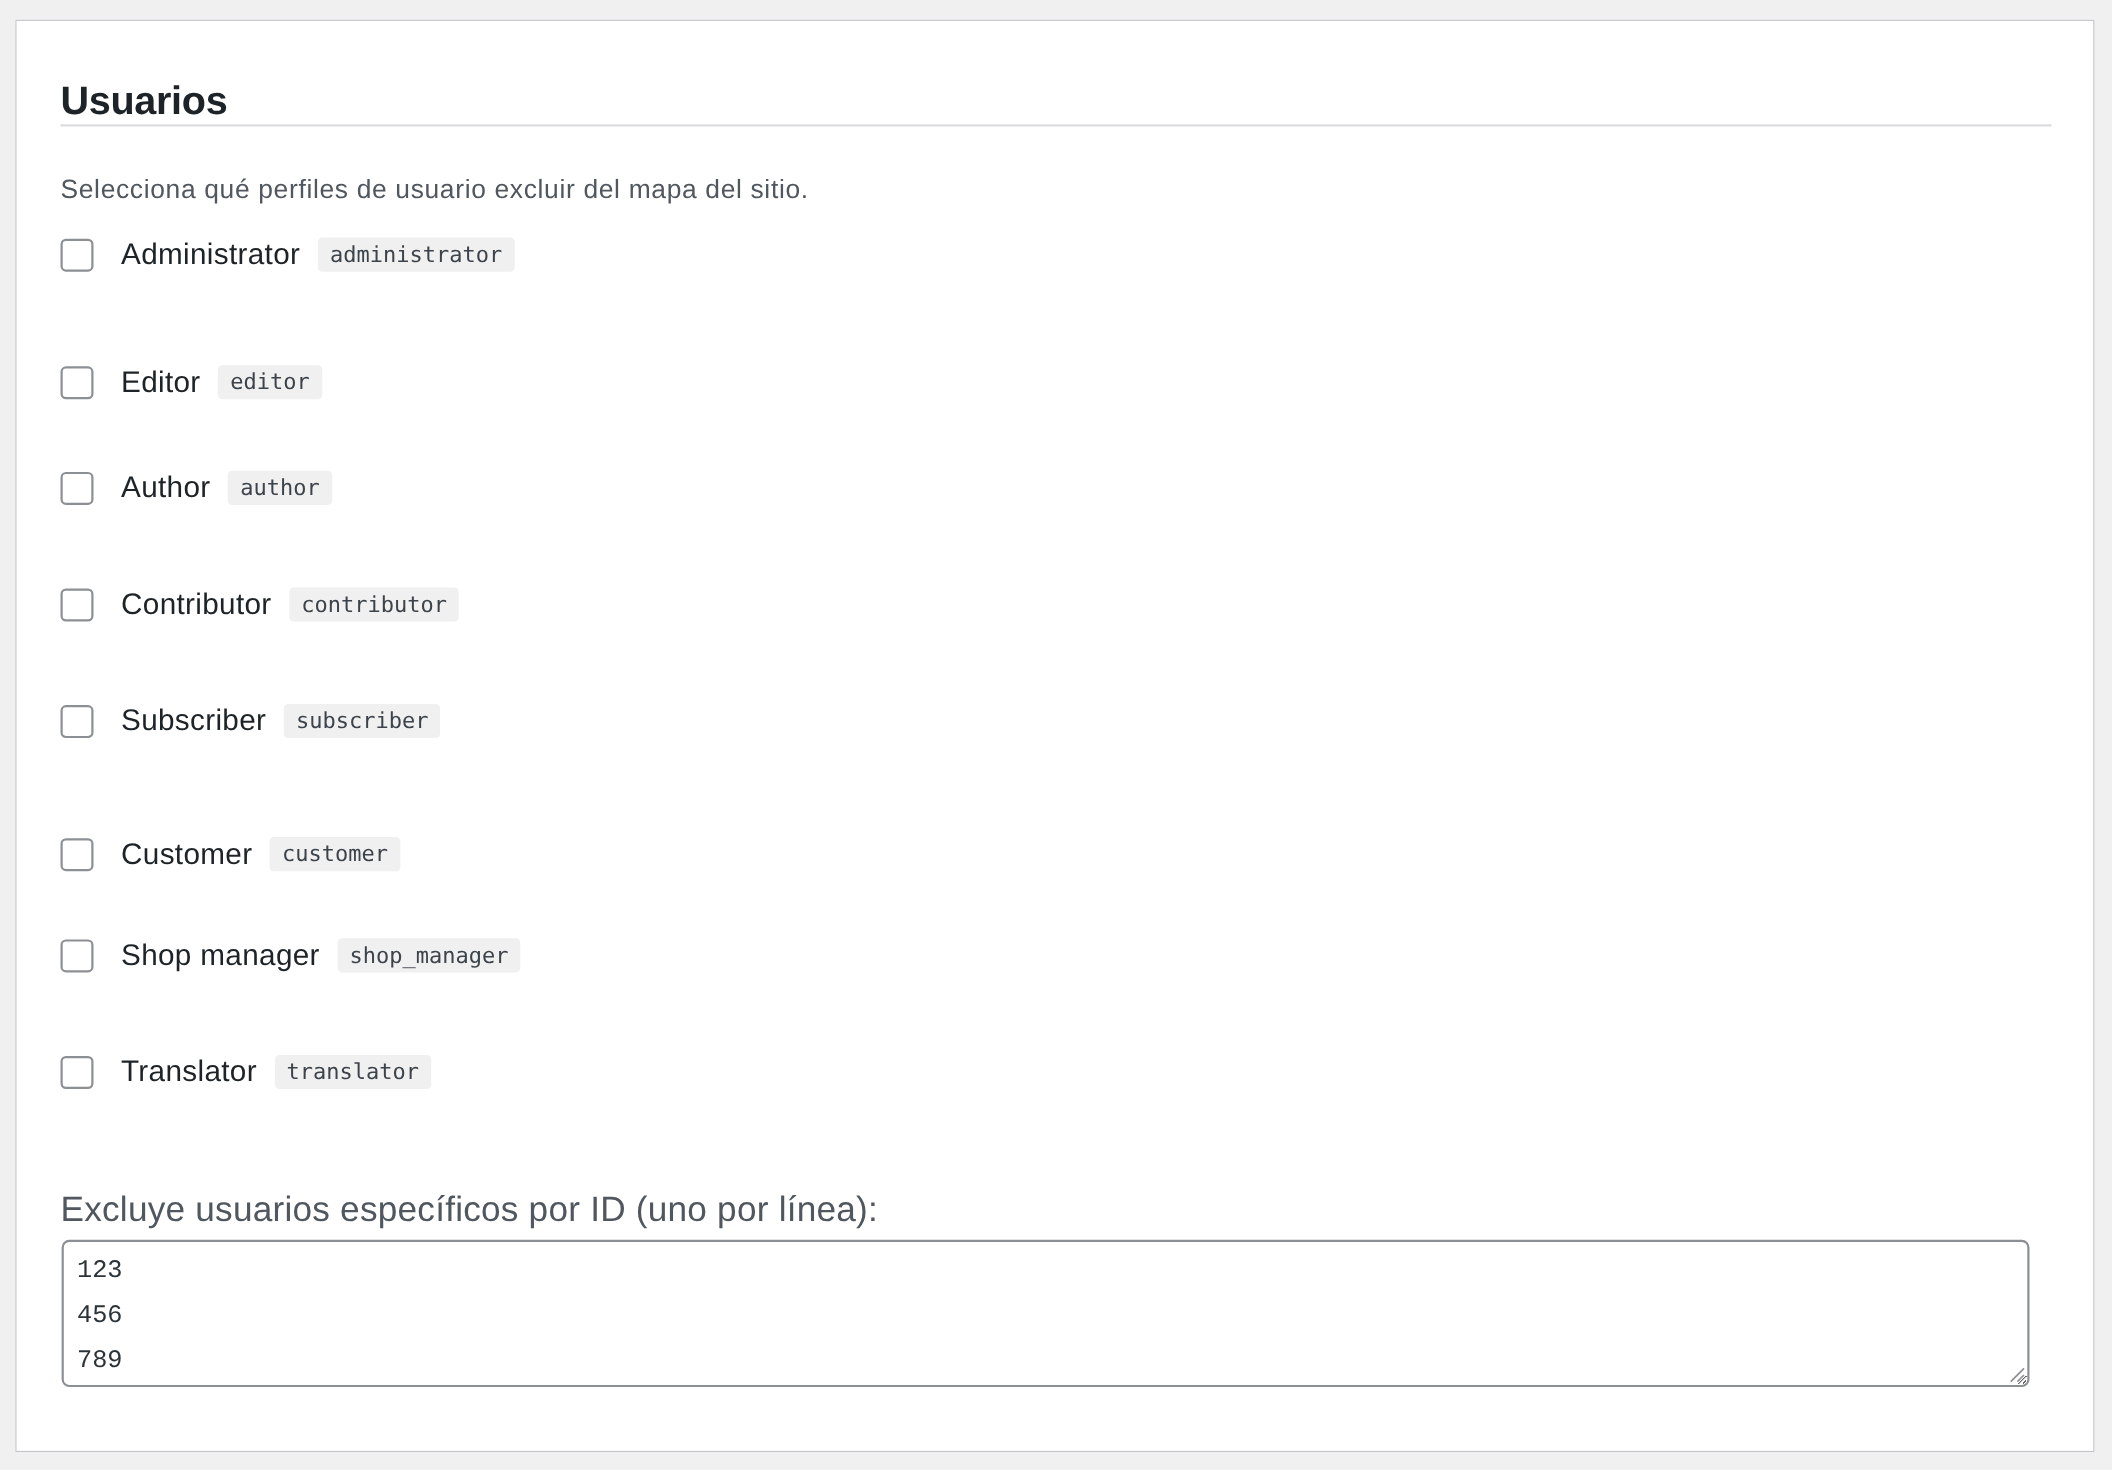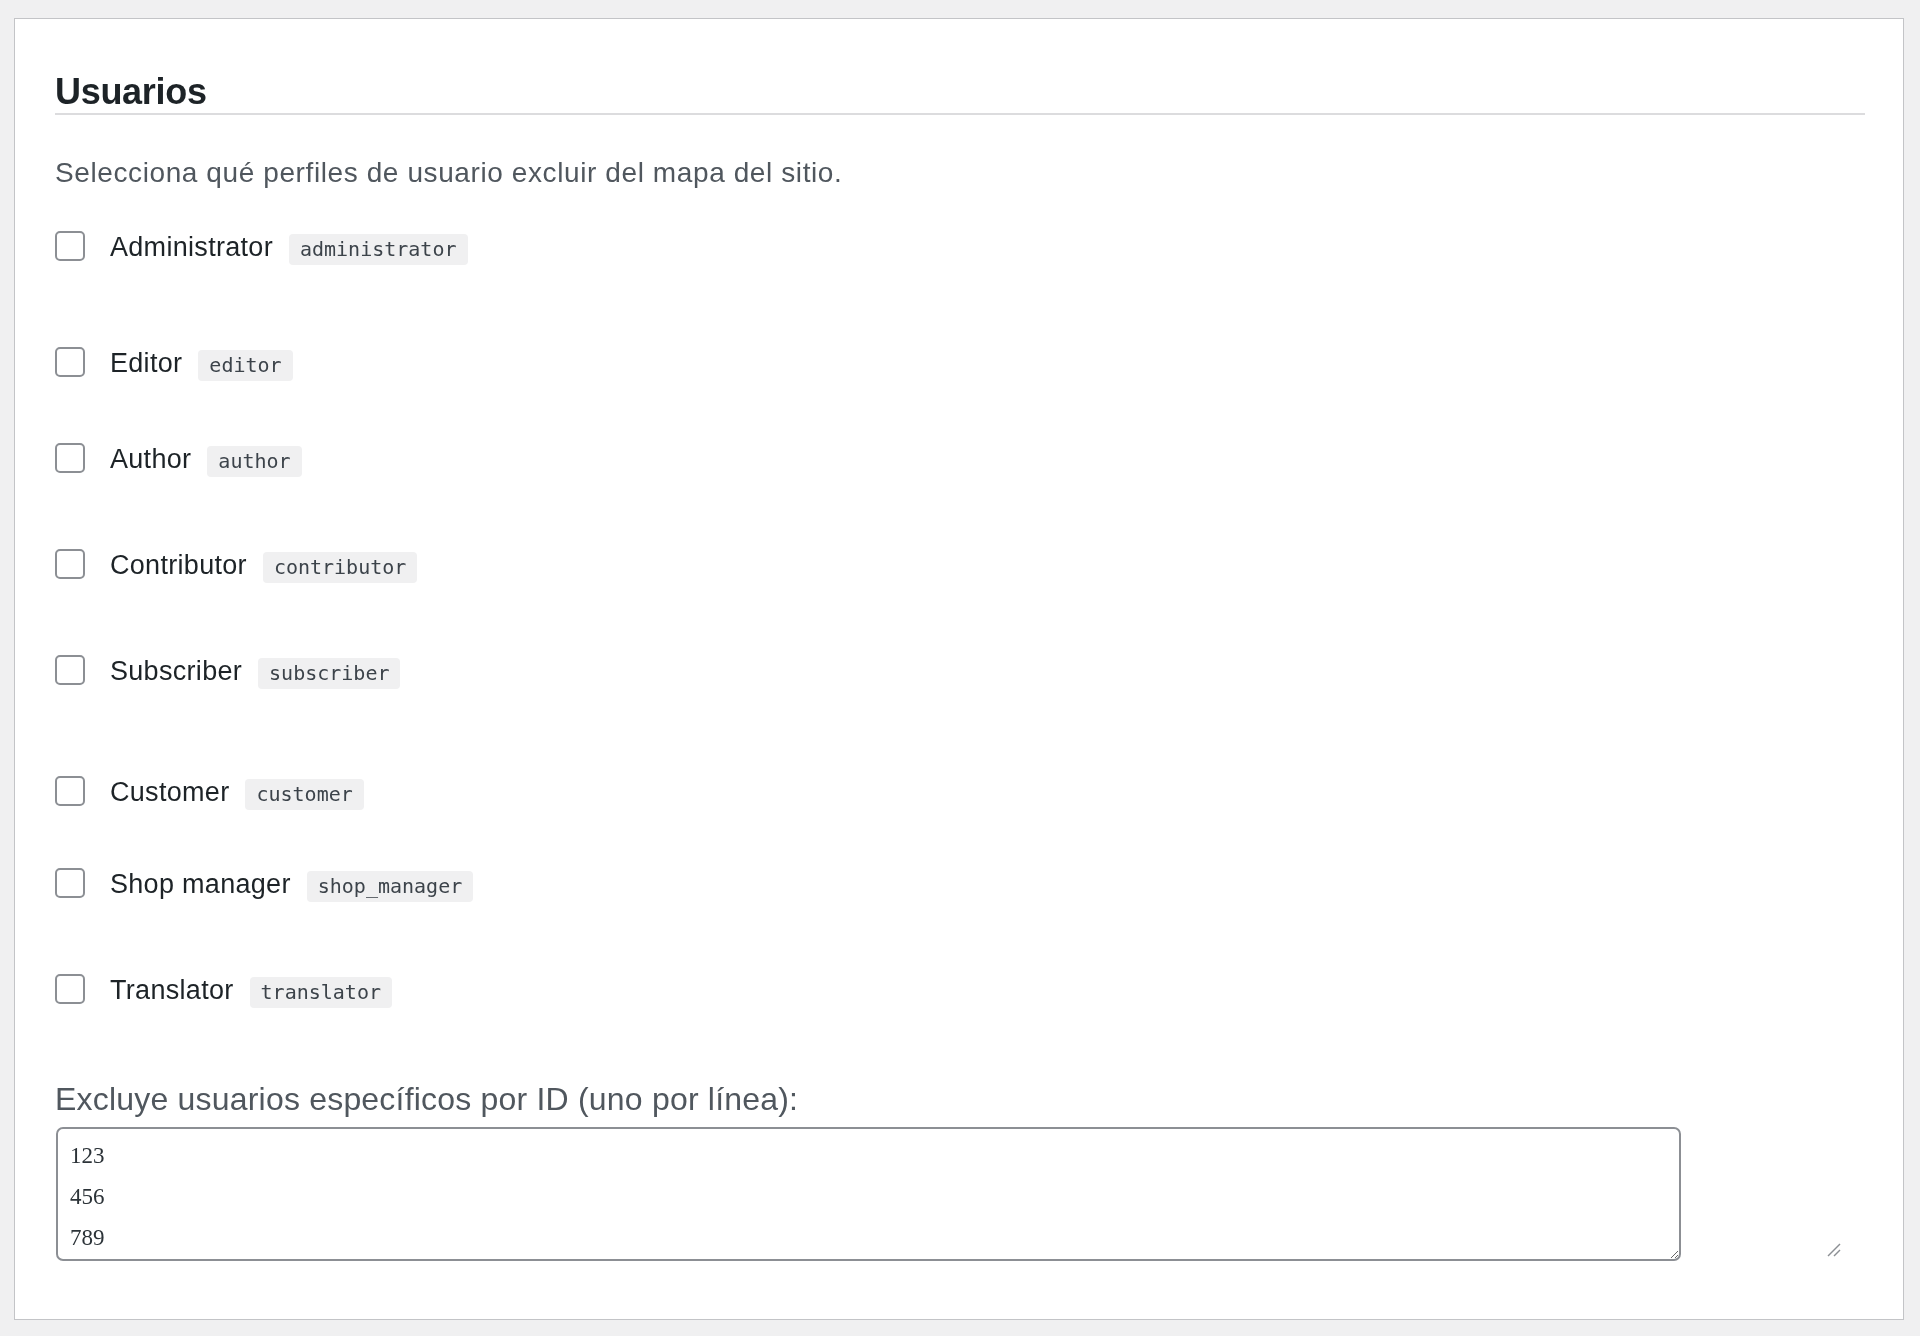--- a/index.html
+++ b/index.html
@@ -34,32 +34,31 @@
       left: 40px;
       top: 94px;
       width: 1810px;
       height: 2px;
       background: #dcdcde;
     }
     .description {
       position: absolute;
       left: 40px;
       top: 140px;
-      font-size: 28px;
+      font-size: 24px;
       line-height: 28px;
       color: #50575e;
       letter-spacing: 0.6px;
     }
     .role-row {
       position: absolute;
       left: 40px;
       height: 32px;
       display: flex;
-      align-items: flex-start;
-      margin-top: 16px;
+      align-items: flex-end;
     }
     .checkbox {
       width: 30px;
       height: 30px;
       border: 2px solid #8c8f94;
       border-radius: 5px;
       background: #ffffff;
       flex: 0 0 auto;
       cursor: pointer;
     }
@@ -90,27 +89,27 @@
       top: 1066px;
       font-size: 32px;
       line-height: 28px;
       color: #50575e;
       letter-spacing: 0.2px;
     }
     .textarea {
       position: absolute;
       left: 41px;
       top: 1108px;
-      width: 1625px;
+      width: 1789px;
       height: 134px;
       border: 2px solid #8c8f94;
       border-radius: 7px;
       background: #ffffff;
       padding: 6px 12px;
-      font-family: Liberation Serif, serif;
+      font-family: Liberation Mono, monospace;
       font-size: 23px;
       line-height: 41px;
       color: #2c3338;
       resize: vertical;
       white-space: pre;
       overflow: hidden;
     }
     .resize-handle {
       position: absolute;
       right: 3px;

